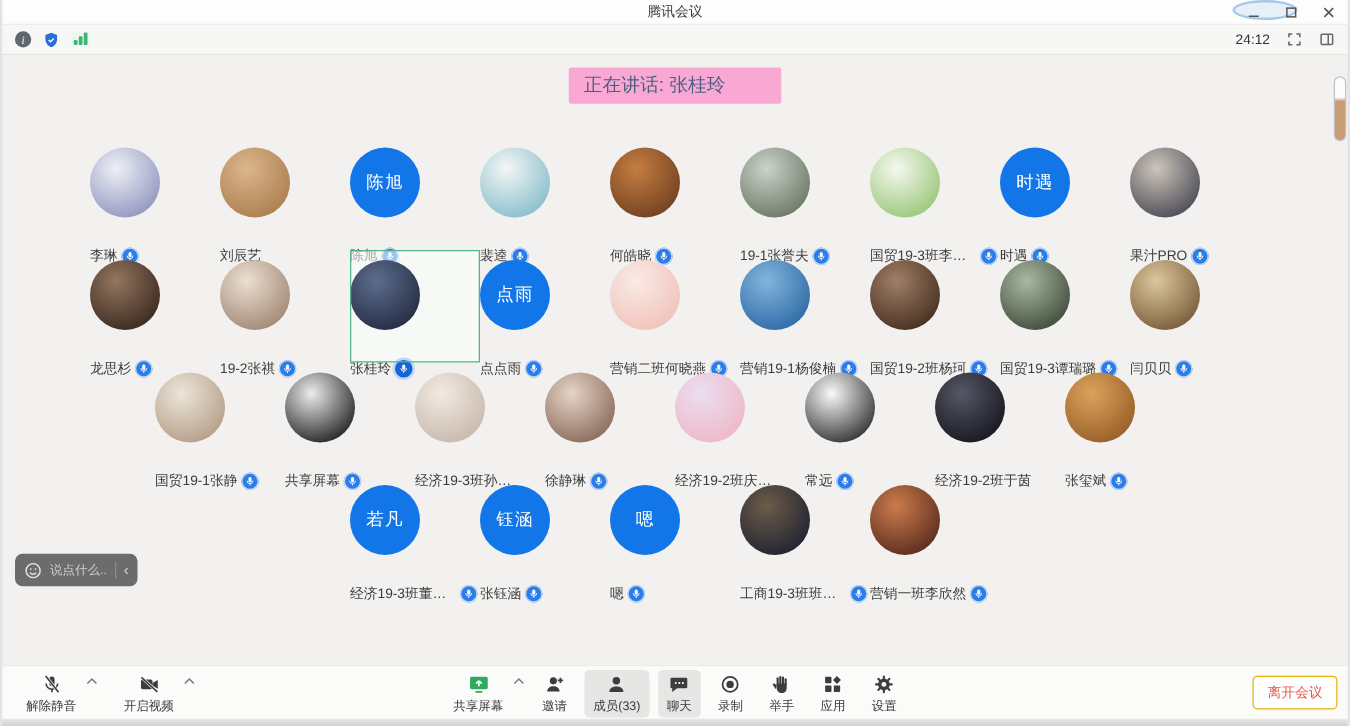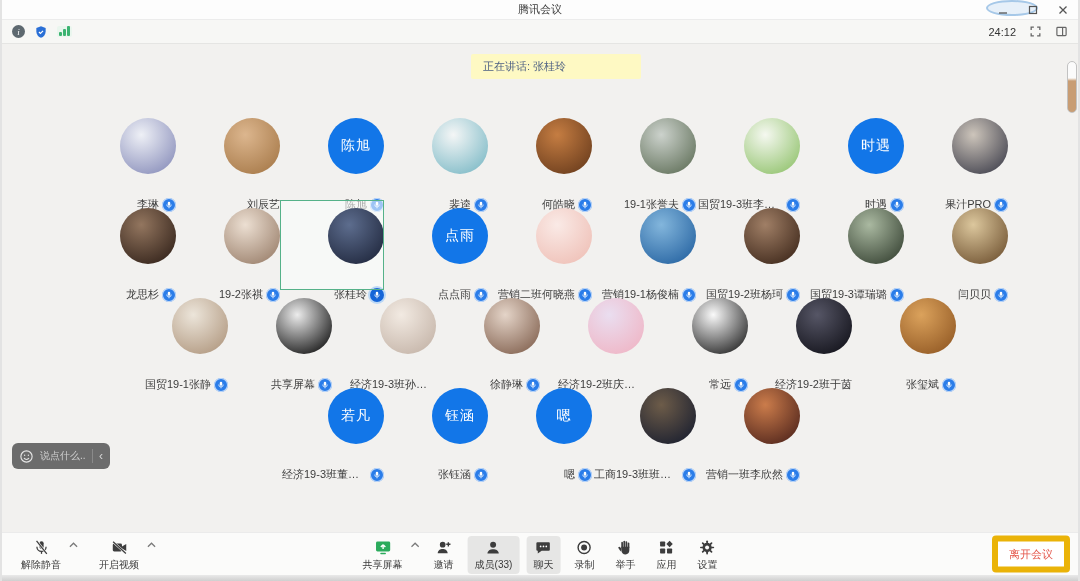--- a/index.html
+++ b/index.html
@@ -30,31 +30,31 @@
   .signal-icon { display:flex; align-items:flex-end; gap:1.5px; height:11px; padding:1px 2px;
     background:#eaf6ee; border-radius:2px; }
   .signal-icon i { display:block; width:2.5px; background:#3cb371; border-radius:1px; }
   .sb-right { margin-left:auto; display:flex; align-items:center; gap:13px;text-align:center; }
   .timer { font-size:11px; color:#333; }
   .sb-ico svg { width:13px; height:13px; display:block; }
 
   
   .main { position:relative; height:511px; }
   .banner { position:absolute; top:10px; left:50%; transform:translateX(-50%);
-    background:#fef9c3; color:#4c5f82; font-size:11px; padding:5px 16px 5px 12px;
-    border-radius:2px; min-width:170px;margin-left:16px; }
+    background:#f9a8d4; color:#4c5f82; font-size:15px; padding:5px 16px 5px 12px;
+    border-radius:2px; min-width:170px; }
   .scroll-pill { position:absolute; right:1px; top:17px; width:10px; height:52px;
     border:1px solid #c2c2c2; border-radius:6px;
     background:linear-gradient(180deg,#fbfbfb 0 32%,#c89d74 38% 100%); }
 
   
   .grid { position:absolute; top:66px; left:0; width:100%; }
   .p-row { display:flex; justify-content:center; height:90px; }
   .p-row.row-last { height:86px; }
-  .tile { width:104px; display:flex; flex-direction:column; align-items:flex-end;
+  .tile { width:104px; display:flex; flex-direction:column; align-items:flex-start;
     padding-top:8px; cursor:default; }
   .tile.speaking { outline:1.5px solid #55b289; outline-offset:-1px; background:rgba(252,255,253,.55); }
   .avatar { width:56px; height:56px; border-radius:50%; flex:none; }
   .avatar.txt { background:#1276e8; color:#fff; display:flex; align-items:center;
     justify-content:center; font-size:14px; letter-spacing:1px; }
   .p-name { margin-top:23px; display:flex; align-items:center; gap:3px; max-width:102px; }
   .p-name .nm { font-size:11px; color:#3c3c3c; white-space:nowrap; overflow:hidden;
     text-overflow:ellipsis; max-width:86px; }
   .mic-badge { width:14px; height:14px; border-radius:50%; background:#2b7de9; flex:none;
     display:flex; align-items:center; justify-content:center;
@@ -82,21 +82,21 @@
   .tb-pair { display:flex; align-items:flex-start; }
   .tb-item { display:flex; flex-direction:column; align-items:center; gap:2px;
     padding:3px 7px 2px; border-radius:4px; cursor:pointer; }
   .tb-item.active { background:#e6e6e5; }
   .tb-item .ticon { width:17px; height:17px; }
   .tb-item .ticon svg { width:17px; height:17px; display:block; }
   .tb-item .tlabel { font-size:10px; color:#3a3a3a; white-space:nowrap; }
   .caret { margin:6px 0 0 1px; cursor:pointer; }
   .caret svg { width:9px; height:6px; display:block; }
   .leave-btn { position:absolute; right:8px; top:50%; transform:translateY(-50%);
-    background:#fff; border:6px solid #eab308; color:#e4554a; font-size:11px;
+    background:#fff; border:1px solid #eab308; color:#e4554a; font-size:11px;
     padding:5px 11px; border-radius:4px; cursor:pointer;
     font-family:"Liberation Sans","DejaVu Sans",sans-serif; }
 </style>
 </head>
 <body>
 
 <div class="window">
 
   <div class="titlebar">
     <span class="title">腾讯会议</span>

